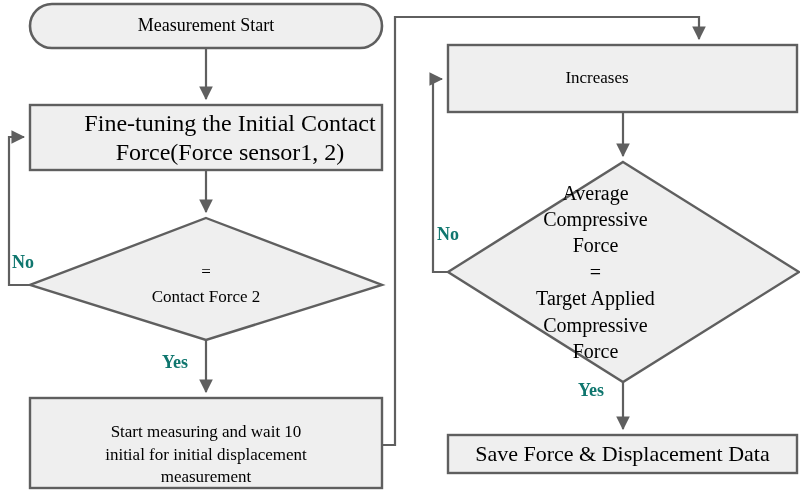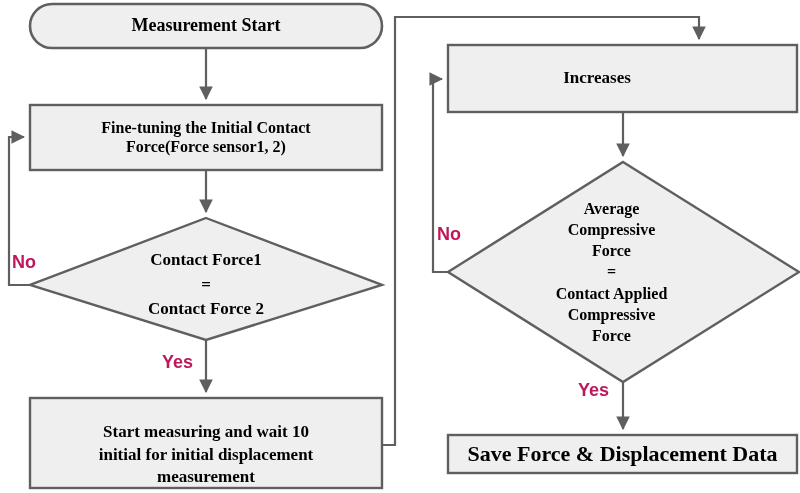--- a/index.html
+++ b/index.html
@@ -27,26 +27,26 @@
     display: flex;
     flex-direction: column;
     align-items: center;
     justify-content: center;
     text-align: center;
     color: #000000;
     font-family: "Liberation Serif", "DejaVu Serif", serif;
     line-height: 1.18;
     pointer-events: none;
   }
-  .node-text .ln { display: block; white-space: nowrap; font-weight: bold; }
+  .node-text .ln { display: block; white-space: nowrap; }
   .edge-label {
     position: absolute;
-    font-family: Liberation Sans, sans-serif;
+    font-family: Liberation Serif, serif;
     font-weight: bold;
-    color: #be185d;
+    color: #0f766e;
     white-space: nowrap;
   }
 </style>
 </head>
 <body>
 
 <div id="canvas">
 
   <svg class="layer" viewBox="0 0 800 493">
     <defs>
@@ -86,47 +86,46 @@
       <path d="M 448 272 L 433 272 L 433 79 L 442 79" marker-end="url(#arrow)"></path>
 
       <path d="M 623 382 L 623 429" marker-end="url(#arrow)"></path>
     </g>
   </svg>
 
   <div class="node-text" style="left:30px; top:4px; width:352px; height:44px; font-size:18px;">
     <span class="ln">Measurement Start</span>
   </div>
 
-  <div class="node-text" style="left:30px; top:105px; width:352px; height:65px; font-size:16px;">
+  <div class="node-text" style="left:30px; top:105px; width:352px; height:65px; font-size:24px;padding-left:24px;">
     <span class="ln">Fine-tuning the Initial Contact</span>
     <span class="ln">Force(Force sensor1, 2)</span>
   </div>
 
   <div class="node-text" style="left:30px; top:220px; width:352px; height:130px; font-size:17px; line-height:1.45;">
-    <span class="ln">Contact Force1</span>
     <span class="ln">=</span>
     <span class="ln">Contact Force 2</span>
   </div>
 
   <div class="node-text" style="left:30px; top:398px; width:352px; height:114px; font-size:17px; line-height:1.35;">
     <span class="ln">Start measuring and wait 10</span>
     <span class="ln">initial for initial displacement</span>
     <span class="ln">measurement</span>
   </div>
 
   <div class="node-text" style="left:448px; top:45px; width:298px; height:67px; font-size:17px; line-height:1.3;">
     <span class="ln">Increases</span>
   </div>
 
-  <div class="node-text" style="left:436px; top:170px; width:351px; height:204px; font-size:16px; line-height:1.32;">
+  <div class="node-text" style="left:420px; top:170px; width:351px; height:204px; font-size:20px; line-height:1.32;">
     <span class="ln">Average</span>
     <span class="ln">Compressive</span>
     <span class="ln">Force</span>
     <span class="ln">=</span>
-    <span class="ln">Contact Applied</span>
+    <span class="ln">Target Applied</span>
     <span class="ln">Compressive</span>
     <span class="ln">Force</span>
   </div>
 
   <div class="node-text" style="left:448px; top:435px; width:349px; height:38px; font-size:22px;">
     <span class="ln">Save Force &amp; Displacement Data</span>
   </div>
 
   <div class="edge-label" style="left:12px; top:252px; font-size:18px;">No</div>
 

